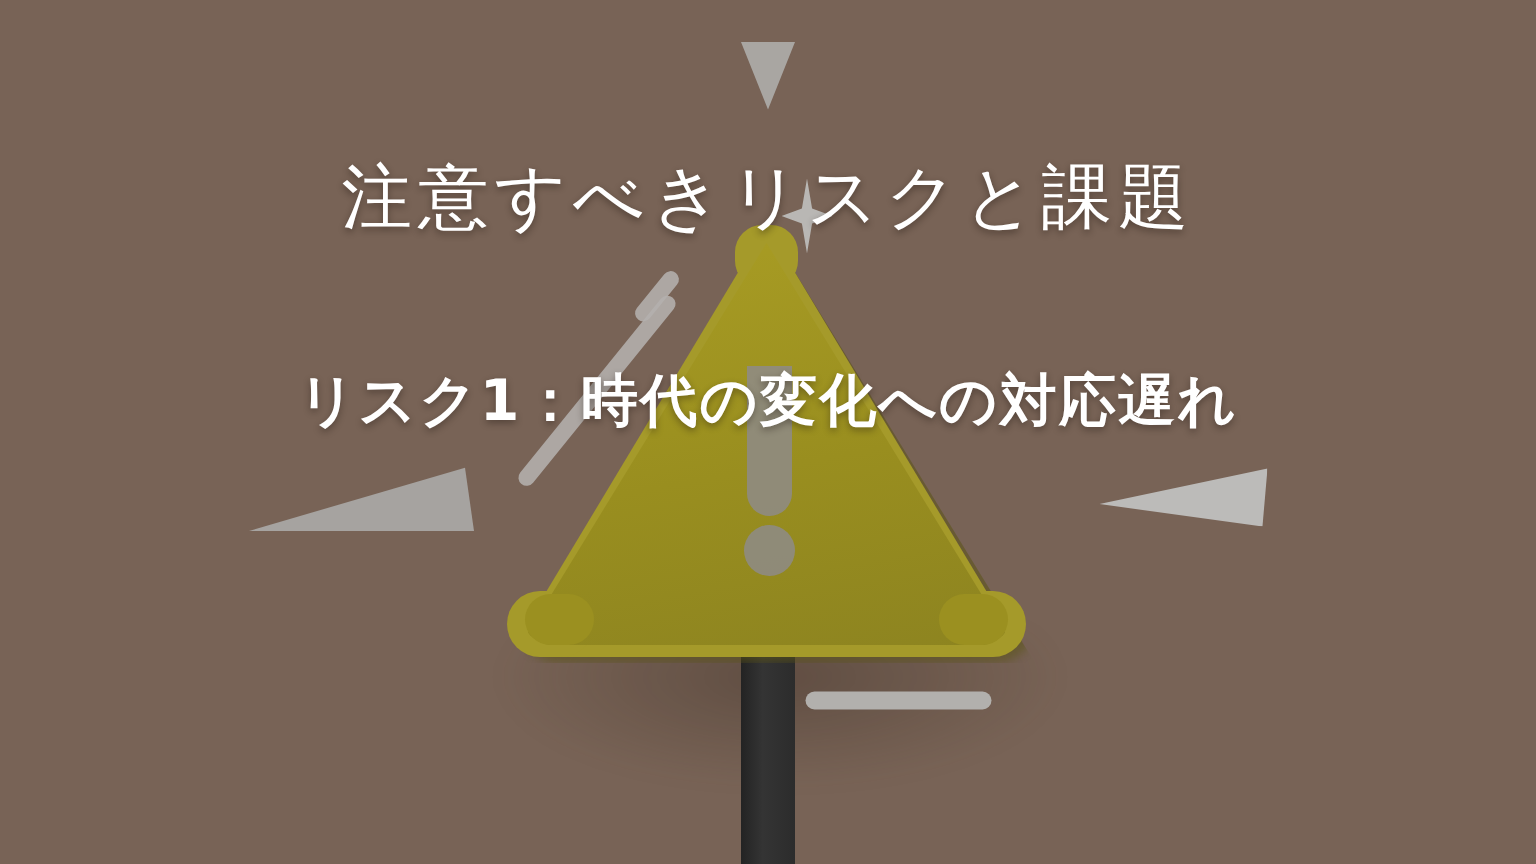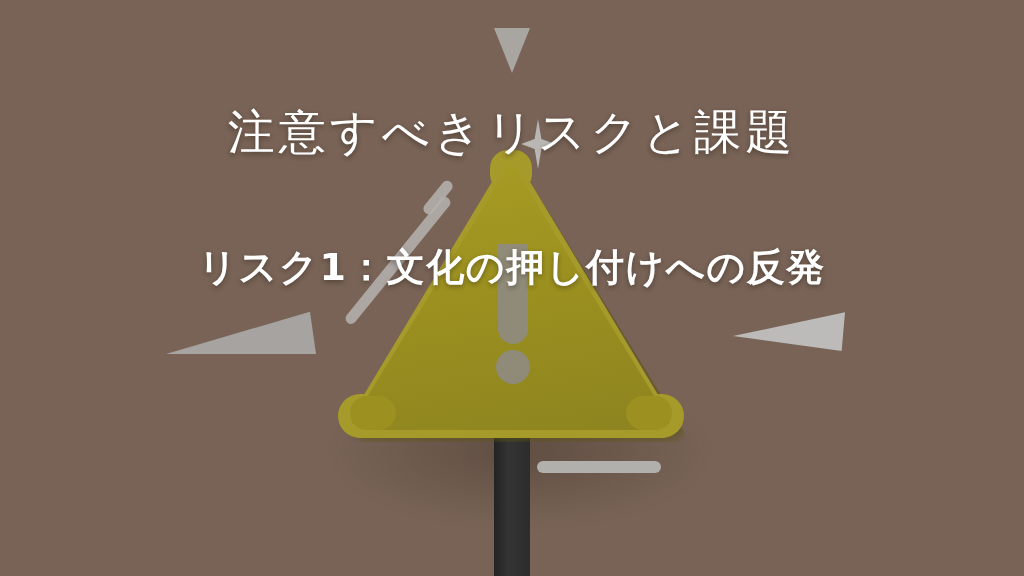--- a/index.html
+++ b/index.html
@@ -274,17 +274,17 @@
       <div class="excl-dot"></div>
     </div>
 
     <div class="sparkle"></div>
   </div>
 
   <div class="content">
     <div class="title">注意すべきリスクと課題</div>
 
     <div class="bullets">
-      <div class="bullet">リスク1：文化の押し付けへの反発</div>
+      <div class="bullet">リスク1：時代の変化への対応遅れ</div>
     </div>
   </div>
 
 </div>
 
 </body></html>

